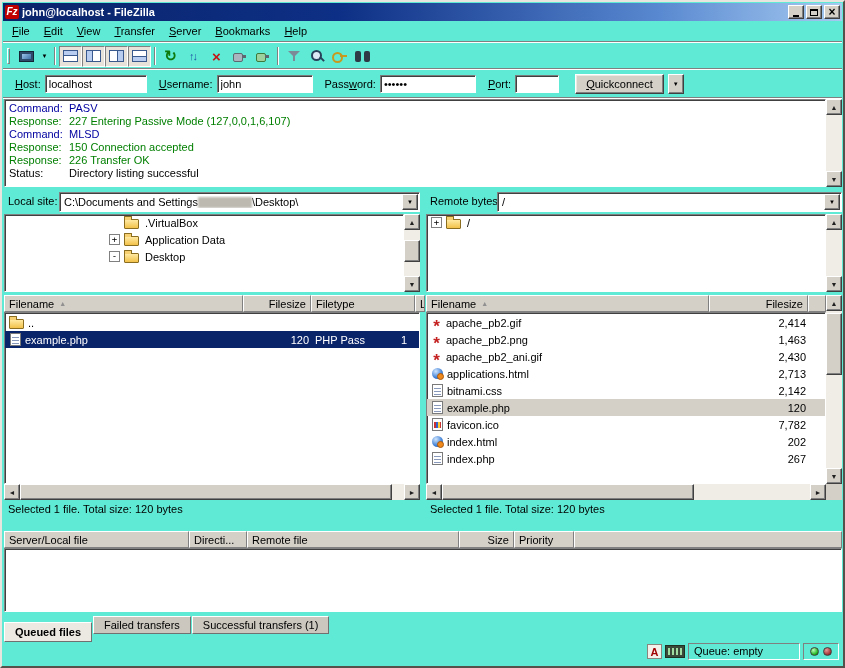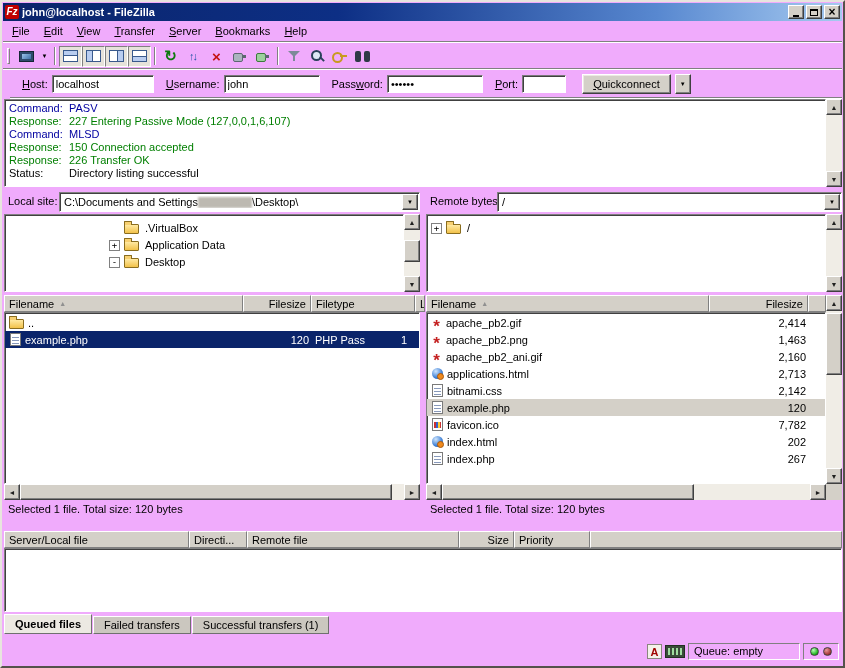--- a/index.html
+++ b/index.html
@@ -1,17 +1,17 @@
 <!DOCTYPE html>
 <html><head>
 <meta charset="utf-8">
 <style>
   *{box-sizing:border-box;margin:0;padding:0}
   body{margin:0;background:#808080;font:11px "Liberation Sans",sans-serif;color:#000}
-  .window{position:relative;width:845px;height:668px;background:#f0abfc;border:2px solid;
+  .window{position:relative;width:845px;height:668px;background:#5eead4;border:2px solid;
           border-color:#e8e5de #55524b #55524b #e8e5de;overflow:hidden}
 
   
   .titlebar{position:absolute;top:1px;left:1px;right:1px;height:18px;
     background:linear-gradient(90deg,#0a246a 0%,#0d2f85 40%,#5888d0 78%,#a6caf0 100%);
     display:flex;align-items:center;gap:3px;padding:0 2px}
   .app-icon{width:14px;height:14px;background:#c00000;border-radius:2px;color:#fff;font-weight:bold;
     font-style:italic;font-size:10px;line-height:14px;text-align:center;flex:none}
   .title{flex:1;color:#fff;font-weight:bold;white-space:nowrap;overflow:hidden}
   .winbtns{display:flex;gap:2px}
@@ -55,21 +55,21 @@
   .ic-mag{position:relative;width:14px;height:14px}
   .ic-mag::before{content:"";position:absolute;left:1px;top:1px;width:7px;height:7px;border:2px solid #28415a;border-radius:50%;background:#dce9f5}
   .ic-mag::after{content:"";position:absolute;left:9px;top:9px;width:6px;height:2px;background:#28415a;transform:rotate(45deg)}
   .ic-key{position:relative;width:15px;height:12px}
   .ic-key::before{content:"";position:absolute;left:0;top:2px;width:7px;height:7px;border:2px solid #c79a1f;border-radius:50%}
   .ic-key::after{content:"";position:absolute;left:8px;top:5px;width:7px;height:2px;background:#c79a1f;box-shadow:3px 2px 0 -1px #c79a1f}
   .ic-binoc{position:relative;width:15px;height:11px}
   .ic-binoc::before,.ic-binoc::after{content:"";position:absolute;top:0;width:6px;height:11px;background:#2e3a46;border-radius:2px}
   .ic-binoc::before{left:0}.ic-binoc::after{right:0}
 
-  .quickbar{position:absolute;top:68px;left:8px;right:1px;height:28px;display:flex;align-items:center;gap:4px;
+  .quickbar{position:absolute;top:68px;left:1px;right:1px;height:28px;display:flex;align-items:center;gap:4px;
     padding:0 12px;border-bottom:1px solid #808080;box-shadow:0 1px 0 #fff}
   .ql{white-space:nowrap;margin-left:8px}
   .ql.first{margin-left:0}
   .accel{text-decoration:underline}
   .qi{height:18px;border:1px solid;border-color:#7a7a7a #fff #fff #7a7a7a;box-shadow:inset 1px 1px 0 #404040;
     background:#fff;font:11px "Liberation Sans",sans-serif;padding:0 3px;outline:none}
   .qbtn{height:20px;display:flex;align-items:center;padding:0 10px;background:#d4d0c8;border:1px solid;
     border-color:#fff #404040 #404040 #fff;box-shadow:inset -1px -1px 0 #808080,inset 1px 1px 0 #ece9e2;margin-left:12px}
   .qdd{width:16px;height:20px;display:flex;align-items:center;justify-content:center;font-size:6px;background:#d4d0c8;
     border:1px solid;border-color:#fff #404040 #404040 #fff;box-shadow:inset -1px -1px 0 #808080}
@@ -88,21 +88,21 @@
   .slabel{position:absolute;white-space:nowrap}
   .combo{position:absolute;height:20px;display:flex;align-items:center;padding:1px 1px 1px 4px;background:#fff;
     border:1px solid;border-color:#808080 #fff #fff #808080;box-shadow:inset 1px 1px 0 #404040}
   .combo-text{flex:1;white-space:nowrap;overflow:hidden}
   .carrow{width:16px;height:16px;background:#d4d0c8;border:1px solid;border-color:#fff #404040 #404040 #fff;
     box-shadow:inset -1px -1px 0 #808080;display:flex;align-items:center;justify-content:center;font-size:6px;flex:none;margin-left:auto}
   .redact{display:inline-block;width:54px;height:11px;background:#bdb9b1;filter:blur(1px);vertical-align:-2px}
 
   
   .tree{position:absolute;padding-top:2px;overflow:hidden}
-  .trow{display:flex;align-items:flex-end;height:17px;white-space:nowrap}
+  .trow{display:flex;align-items:flex-start;height:17px;white-space:nowrap}
   .expander{width:11px;height:11px;border:1px solid #808080;background:#fff;flex:none;display:flex;align-items:center;
     justify-content:center;font-size:9px;line-height:9px;margin-right:3px;font-family:"DejaVu Sans Mono",monospace}
   .expander.noexp{visibility:hidden}
   .tlabel{padding:0 2px}
 
   
   .folder{width:15px;height:10px;background:linear-gradient(#ffe9a2,#f2c24a);border:1px solid #8a6d1f;border-radius:1px;
     position:relative;margin:2px 4px 0 1px;flex:none}
   .folder::before{content:"";position:absolute;top:-4px;left:-1px;width:6px;height:3px;background:#f7d071;
     border:1px solid #8a6d1f;border-bottom:none;border-radius:1px 1px 0 0}
@@ -140,21 +140,21 @@
   .sthumb{position:absolute;left:0;width:16px;background:#d4d0c8;border:1px solid;border-color:#fff #404040 #404040 #fff;box-shadow:inset -1px -1px 0 #808080}
   .hthumb{position:absolute;top:0;height:16px;background:#d4d0c8;border:1px solid;border-color:#fff #404040 #404040 #fff;box-shadow:inset -1px -1px 0 #808080}
   .scorner{position:absolute;width:16px;height:16px;background:#d4d0c8}
 
   .statusline{position:absolute;height:16px;white-space:nowrap}
 
   
   .tabs{position:absolute;display:flex;gap:1px;align-items:flex-start}
   .tab{height:18px;display:flex;align-items:center;padding:0 10px;background:#cbc7bf;border:1px solid;
     border-color:#fff #707070 #707070 #fff;margin-top:2px}
-  .tab.active{background:#ece9e2;font-weight:bold;height:20px;margin-top:0}
+  .tab.active{background:#ece9e2;font-weight:bold;height:20px;margin-top:8px}
 
   .statusbar{position:absolute;left:2px;right:2px;top:638px;height:22px;display:flex;align-items:center;gap:3px;padding:0 2px}
   .sb-fill{flex:1}
   .sb-a{font-weight:bold;color:#a00000;width:15px;height:15px;text-align:center;line-height:14px;background:#f4f1ea;
     border:1px solid #8a867e;flex:none}
   .sb-grid{width:20px;height:13px;background:#3a4a3a;border:1px solid #203020;position:relative;flex:none}
   .sb-grid::before{content:"";position:absolute;inset:2px;background:repeating-linear-gradient(90deg,#9fdc9f 0 2px,#3a4a3a 2px 4px)}
   .sb-panel{height:17px;border:1px solid;border-color:#808080 #fff #fff #808080;display:flex;align-items:center;padding:0 5px}
   .sb-queue{width:112px}
   .sb-leds{gap:4px;padding:0 6px}
@@ -388,21 +388,21 @@
           <span class="img-star">*</span>
           <span>apache_pb2.png</span>
         </span>
       <span class="fcell cr" style="width:99px">1,463</span>
     </div>
     <div class="frow">
       <span class="fcell" style="width:283px">
           <span class="img-star">*</span>
           <span>apache_pb2_ani.gif</span>
         </span>
-      <span class="fcell cr" style="width:99px">2,160</span>
+      <span class="fcell cr" style="width:99px">2,430</span>
     </div>
     <div class="frow">
       <span class="fcell" style="width:283px">
           <span class="ball"></span>
           <span>applications.html</span>
         </span>
       <span class="fcell cr" style="width:99px">2,713</span>
     </div>
     <div class="frow">
       <span class="fcell" style="width:283px">
@@ -467,21 +467,21 @@
       </span>
     <span class="hcell" style="width:58px">
         <span>Directi...</span>
       </span>
     <span class="hcell" style="width:212px">
         <span>Remote file</span>
       </span>
     <span class="hcell hr" style="width:55px">
         <span>Size</span>
       </span>
-    <span class="hcell" style="width:76px">
+    <span class="hcell" style="width:60px">
         <span>Priority</span>
       </span>
     <span class="hcell hfill"></span>
   </div>
 
   <div class="sunkenw" style="position:absolute;top:546px;left:2px;width:838px;height:64px"></div>
 
   <div class="tabs" style="top:612px;left:2px">
     <span class="tab active">Queued files</span>
     <span class="tab">Failed transfers</span>

